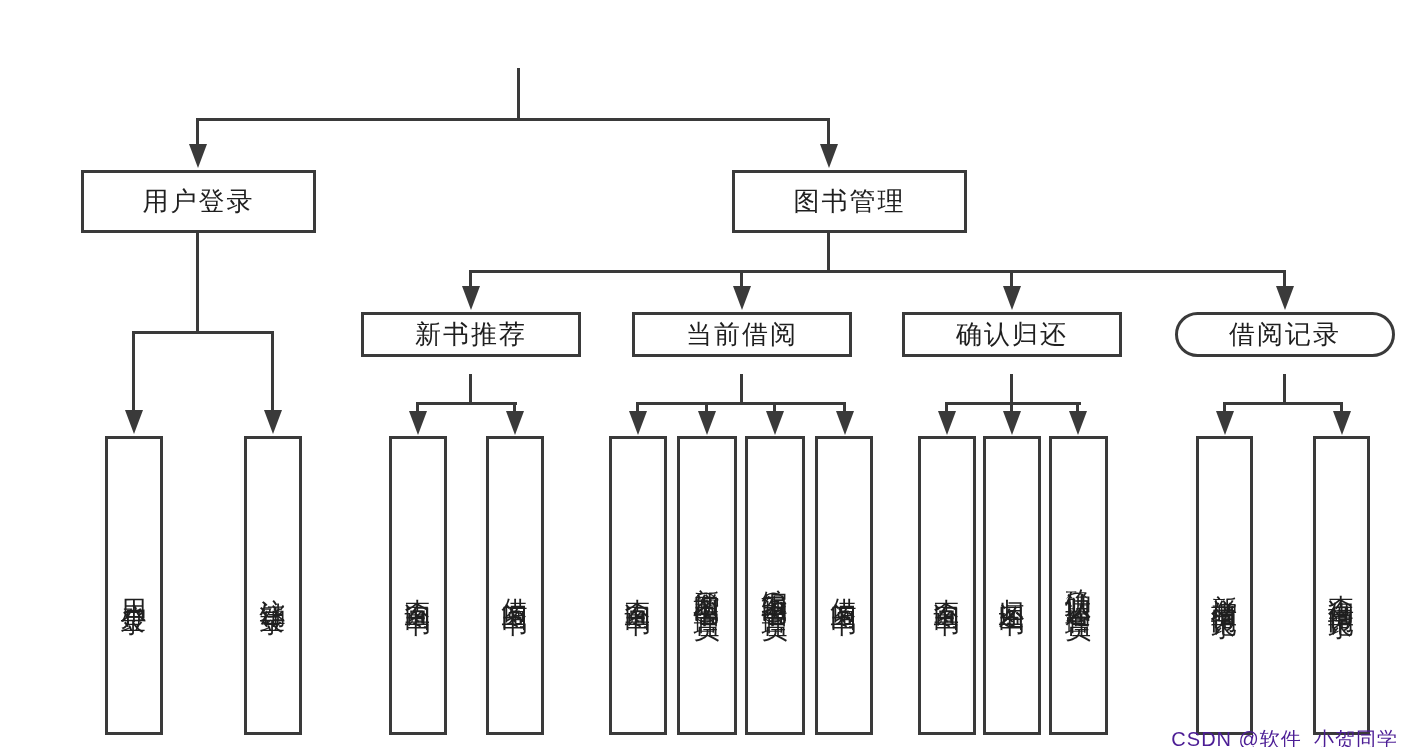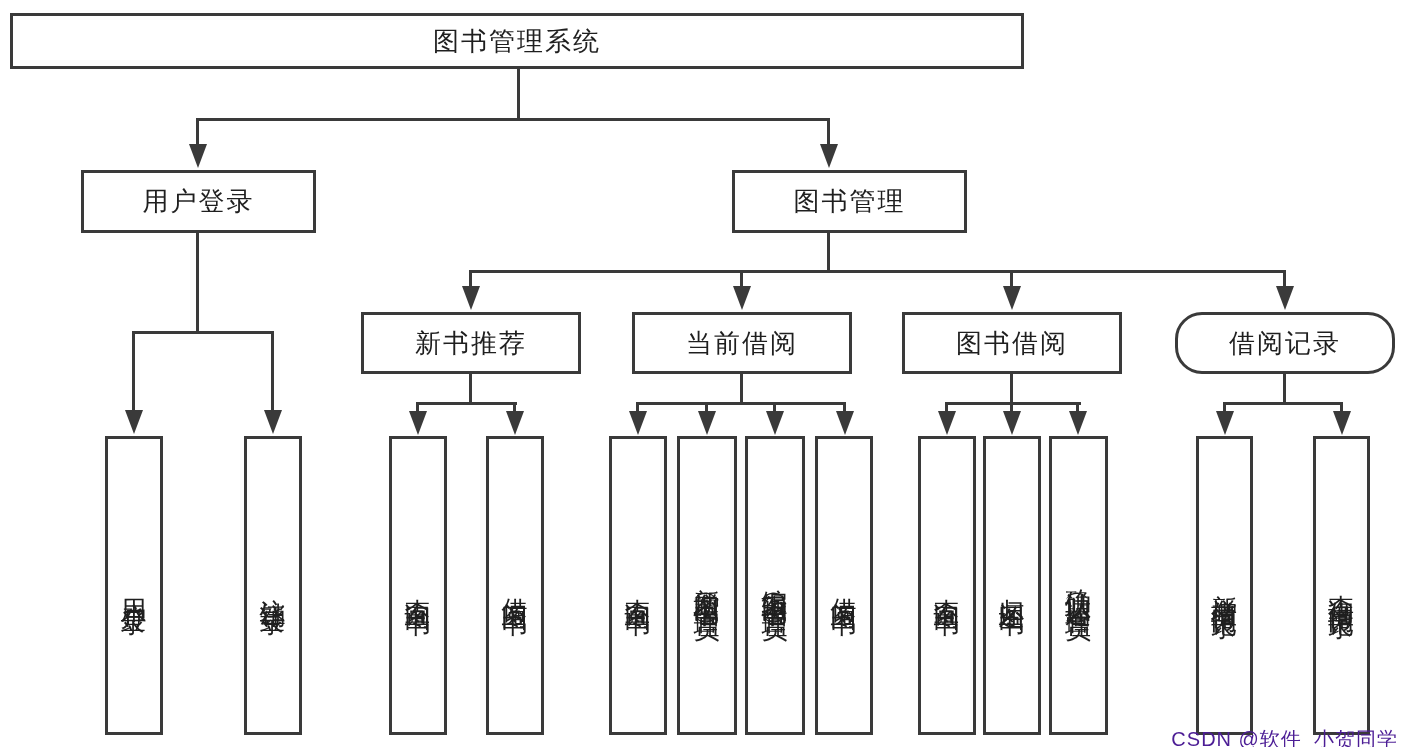--- a/index.html
+++ b/index.html
@@ -27,21 +27,21 @@
   }
   .hlabel {
     font-size: 26px;
     letter-spacing: 2px;
     white-space: nowrap;
   }
   .root {
     left: 10px; top: 13px; width: 1014px; height: 56px;
   }
   .l2 { top: 170px; width: 235px; height: 63px; }
-  .l3 { top: 312px; width: 220px; height: 62px; }
+  .l3 { top: 312px; width: 220px; height: 45px; }
   .leaf { top: 436px; width: 58px; height: 299px; }
   .vlabel {
     writing-mode: vertical-rl;
     text-orientation: mixed;
     font-size: 26px;
     letter-spacing: 4px;
     line-height: 1;
     white-space: nowrap;
   }
   .ln {
@@ -65,39 +65,36 @@
     letter-spacing: 1px;
     white-space: nowrap;
     z-index: 5;
   }
 </style>
 </head>
 <body>
 
 <div class="canvas">
 
-  <div class="box root">
-    <span class="hlabel">图书管理系统</span>
-  </div>
 
   <div class="box l2" style="left:81px;">
     <span class="hlabel">用户登录</span>
   </div>
   <div class="box l2" style="left:732px;">
     <span class="hlabel">图书管理</span>
   </div>
 
   <div class="box l3" style="left:361px;">
     <span class="hlabel">新书推荐</span>
   </div>
   <div class="box l3" style="left:632px;">
     <span class="hlabel">当前借阅</span>
   </div>
   <div class="box l3" style="left:902px;">
-    <span class="hlabel">图书借阅</span>
+    <span class="hlabel">确认归还</span>
   </div>
   <div class="box l3" style="left:1175px;border-radius:27px;">
     <span class="hlabel">借阅记录</span>
   </div>
 
   <div class="box leaf" style="left:105px;">
     <span class="vlabel">用户登录</span>
   </div>
   <div class="box leaf" style="left:244px;">
     <span class="vlabel">注销登录</span>

